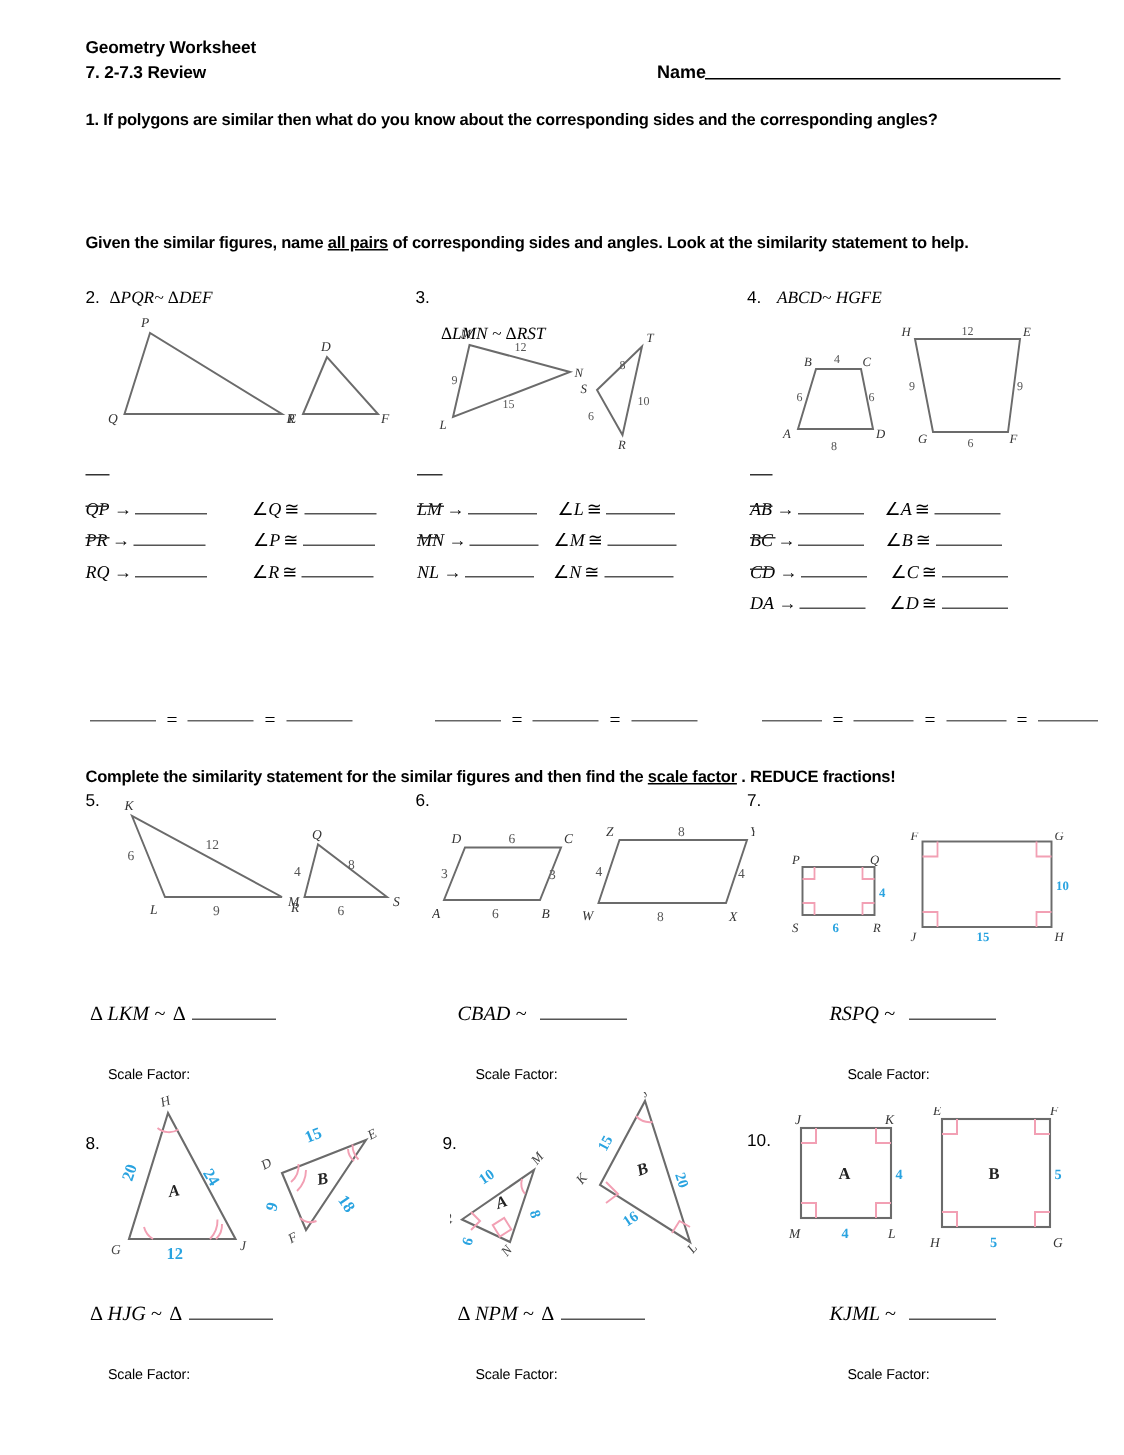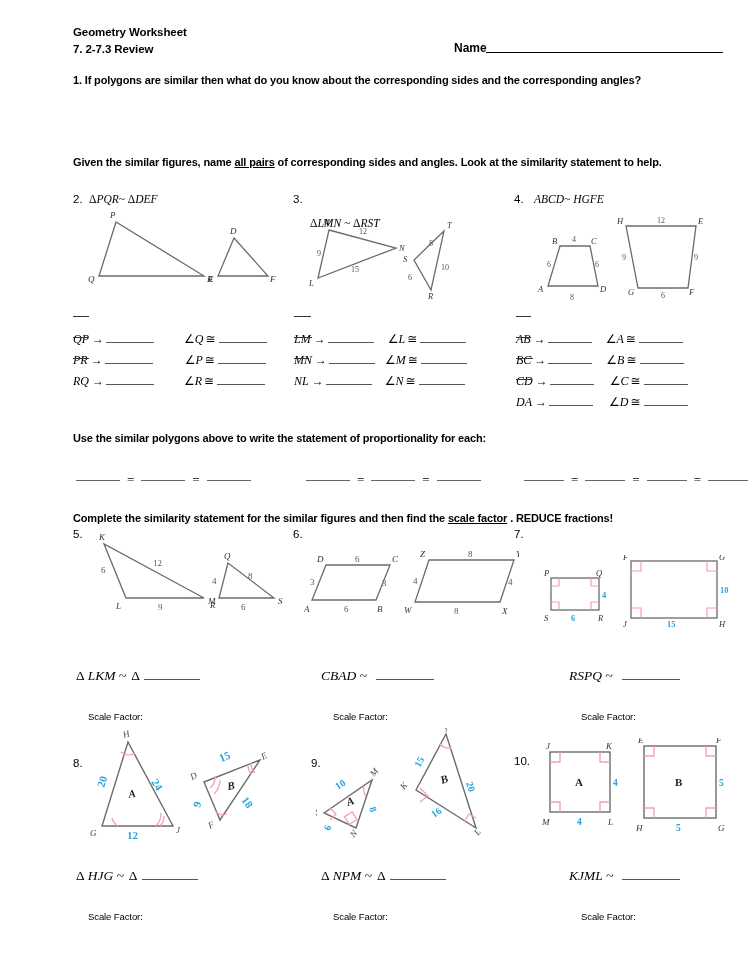--- a/index.html
+++ b/index.html
@@ -6,21 +6,21 @@
   html, body { margin: 0; padding: 0; }
   body {
     width: 749px;
     height: 970px;
     background: #ffffff;
     font-family: "Liberation Sans", sans-serif;
     color: #000;
     position: relative;
     overflow: hidden;
   }
-  .page { position: absolute; left: 16px; top: 0; width: 672px; height: 970px; }
+  .page { position: absolute; left: 0; top: 0; width: 672px; height: 970px; }
 
   
   .hdr { position: absolute; left: 57px; top: 24px; }
   .hdr-line { font-size: 11.5px; font-weight: bold; line-height: 17px; letter-spacing: -0.1px; }
   .name-label { position: absolute; left: 438px; top: 41px; font-size: 12px; font-weight: bold; }
   .name-rule { position: absolute; left: 470px; top: 52px; width: 237px; border-bottom: 1.2px solid #000; }
 
   .q1 { position: absolute; left: 57px; top: 74px; font-size: 11px; font-weight: bold; letter-spacing: -0.15px; }
 
   .instr { position: absolute; left: 57px; top: 155px; width: 660px; font-size: 11px; font-weight: bold; line-height: 14.5px; letter-spacing: -0.15px; }
@@ -271,21 +271,20 @@
       <span class="arrow">→</span>
       <span class="blank" style="width:44px;"></span>
       <span style="display:inline-block;width:16px;"></span>
       <span class="ang">∠</span>
         <span class="angv">D</span>
       <span class="cong">≅</span>
       <span class="blank" style="width:44px;"></span>
     </div>
   </div>
 
-  <div class="instr3">Use the similar polygons above to write the statement of proportionality for each:</div>
 
   <div class="prop" style="left:60px; top:472px;">
     <span class="pline" style="width:44px;"></span>
     <span class="eq">=</span>
     <span class="pline" style="width:44px;"></span>
     <span class="eq">=</span>
     <span class="pline" style="width:44px;"></span>
   </div>
   <div class="prop" style="left:290px; top:472px;">
     <span class="pline" style="width:44px;"></span>

